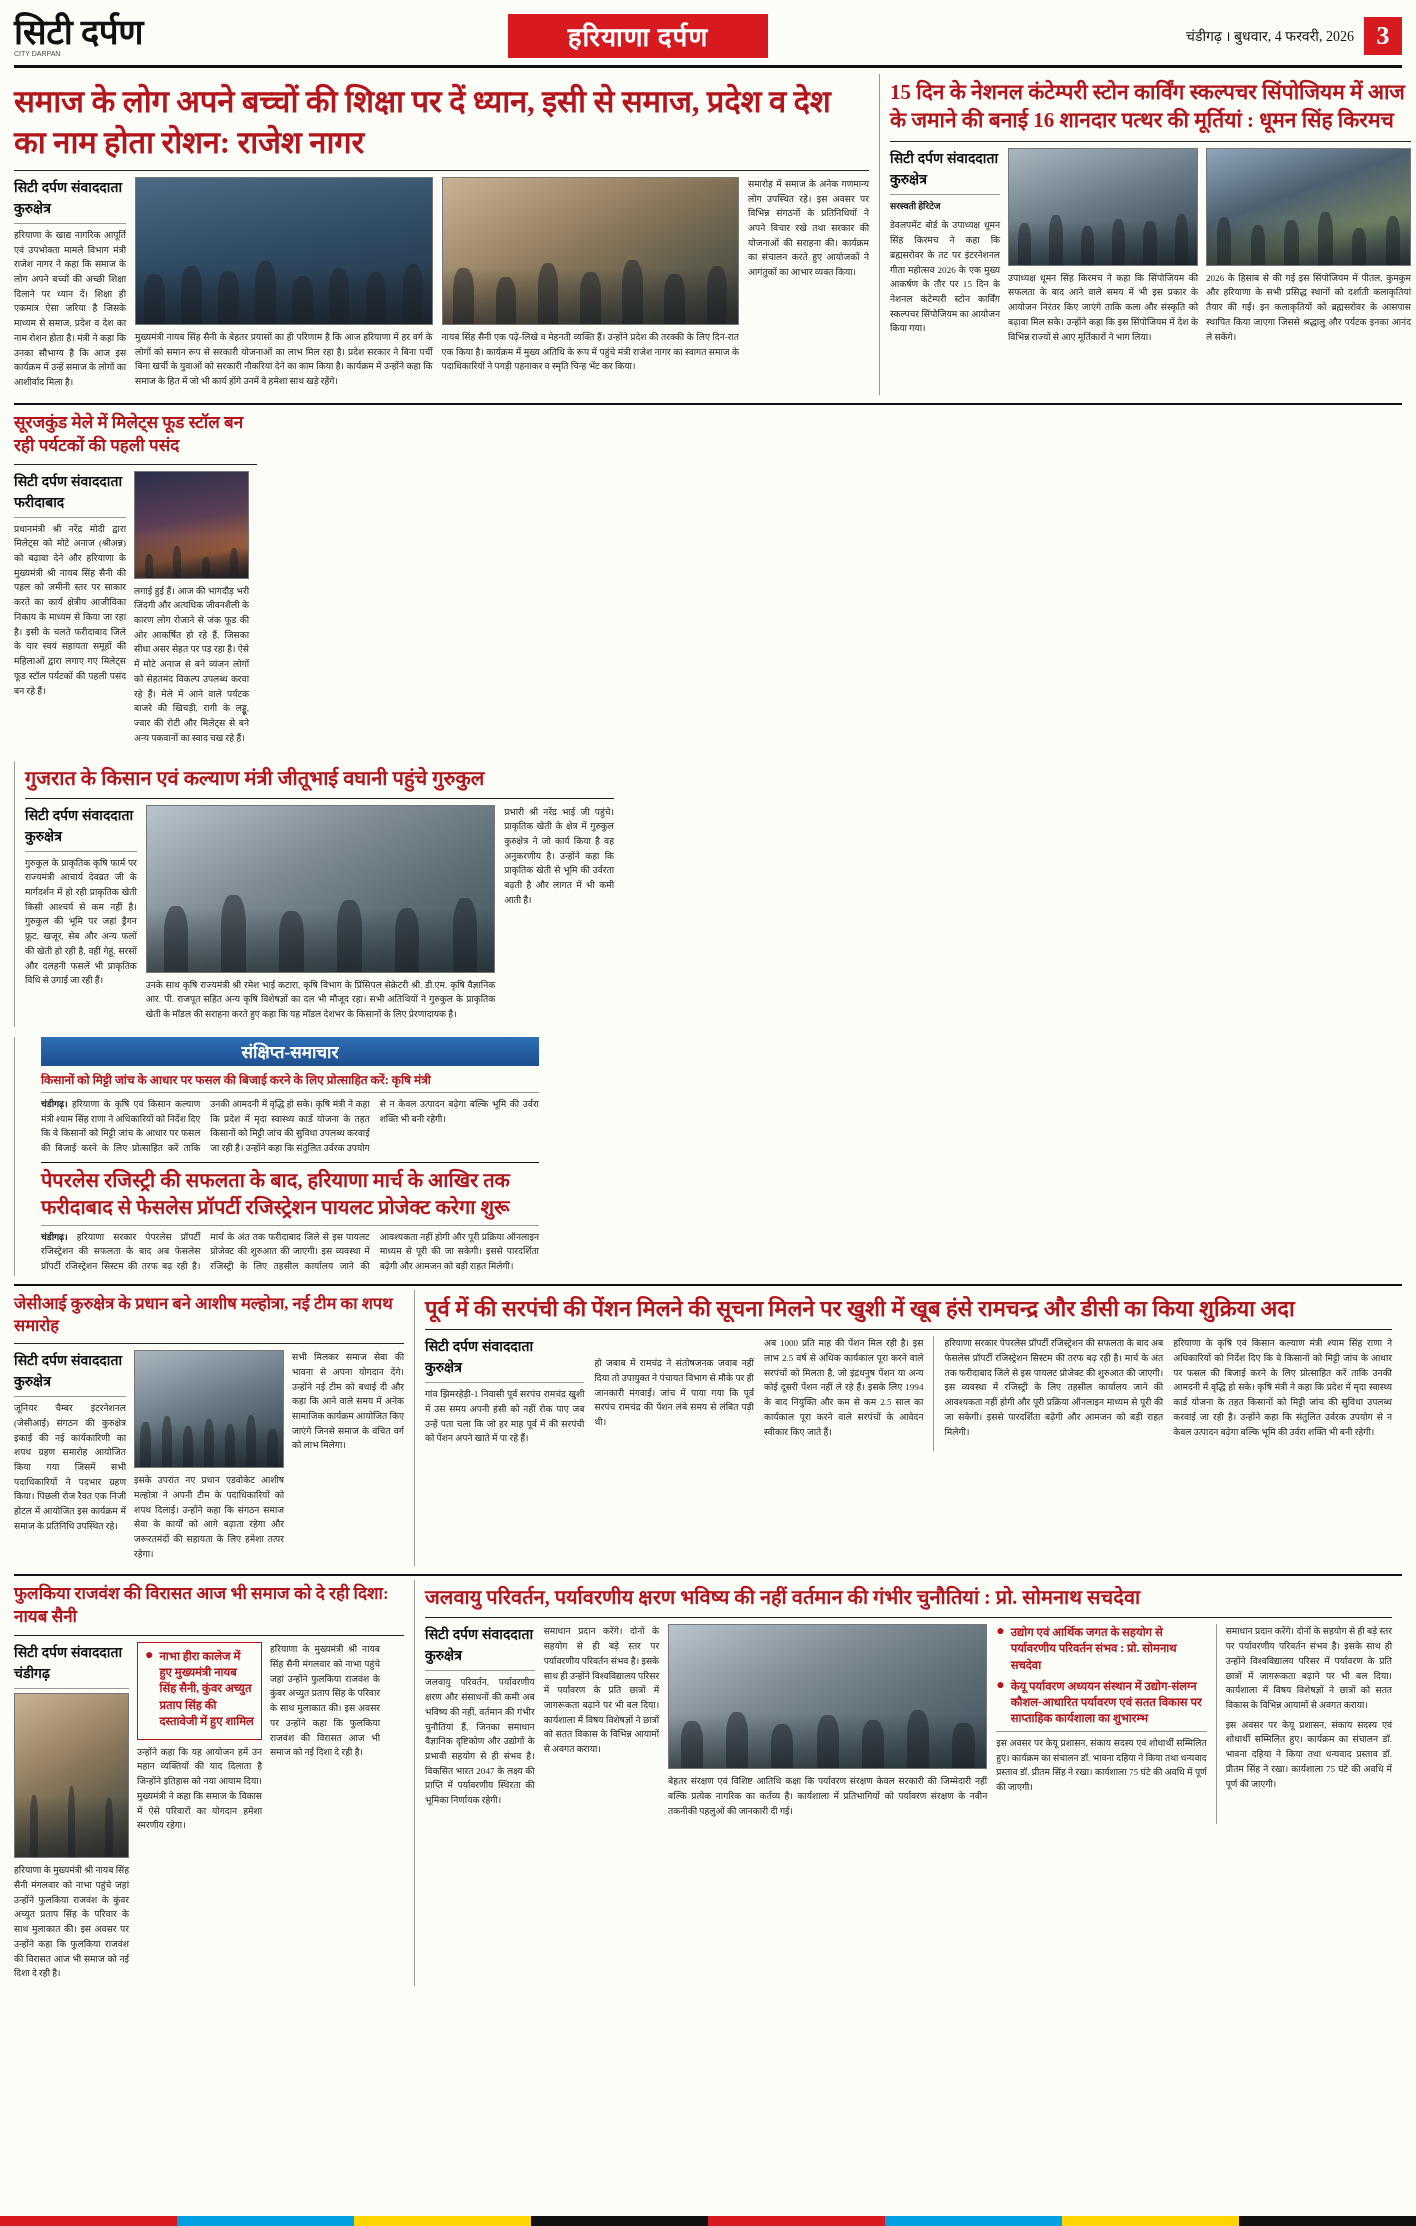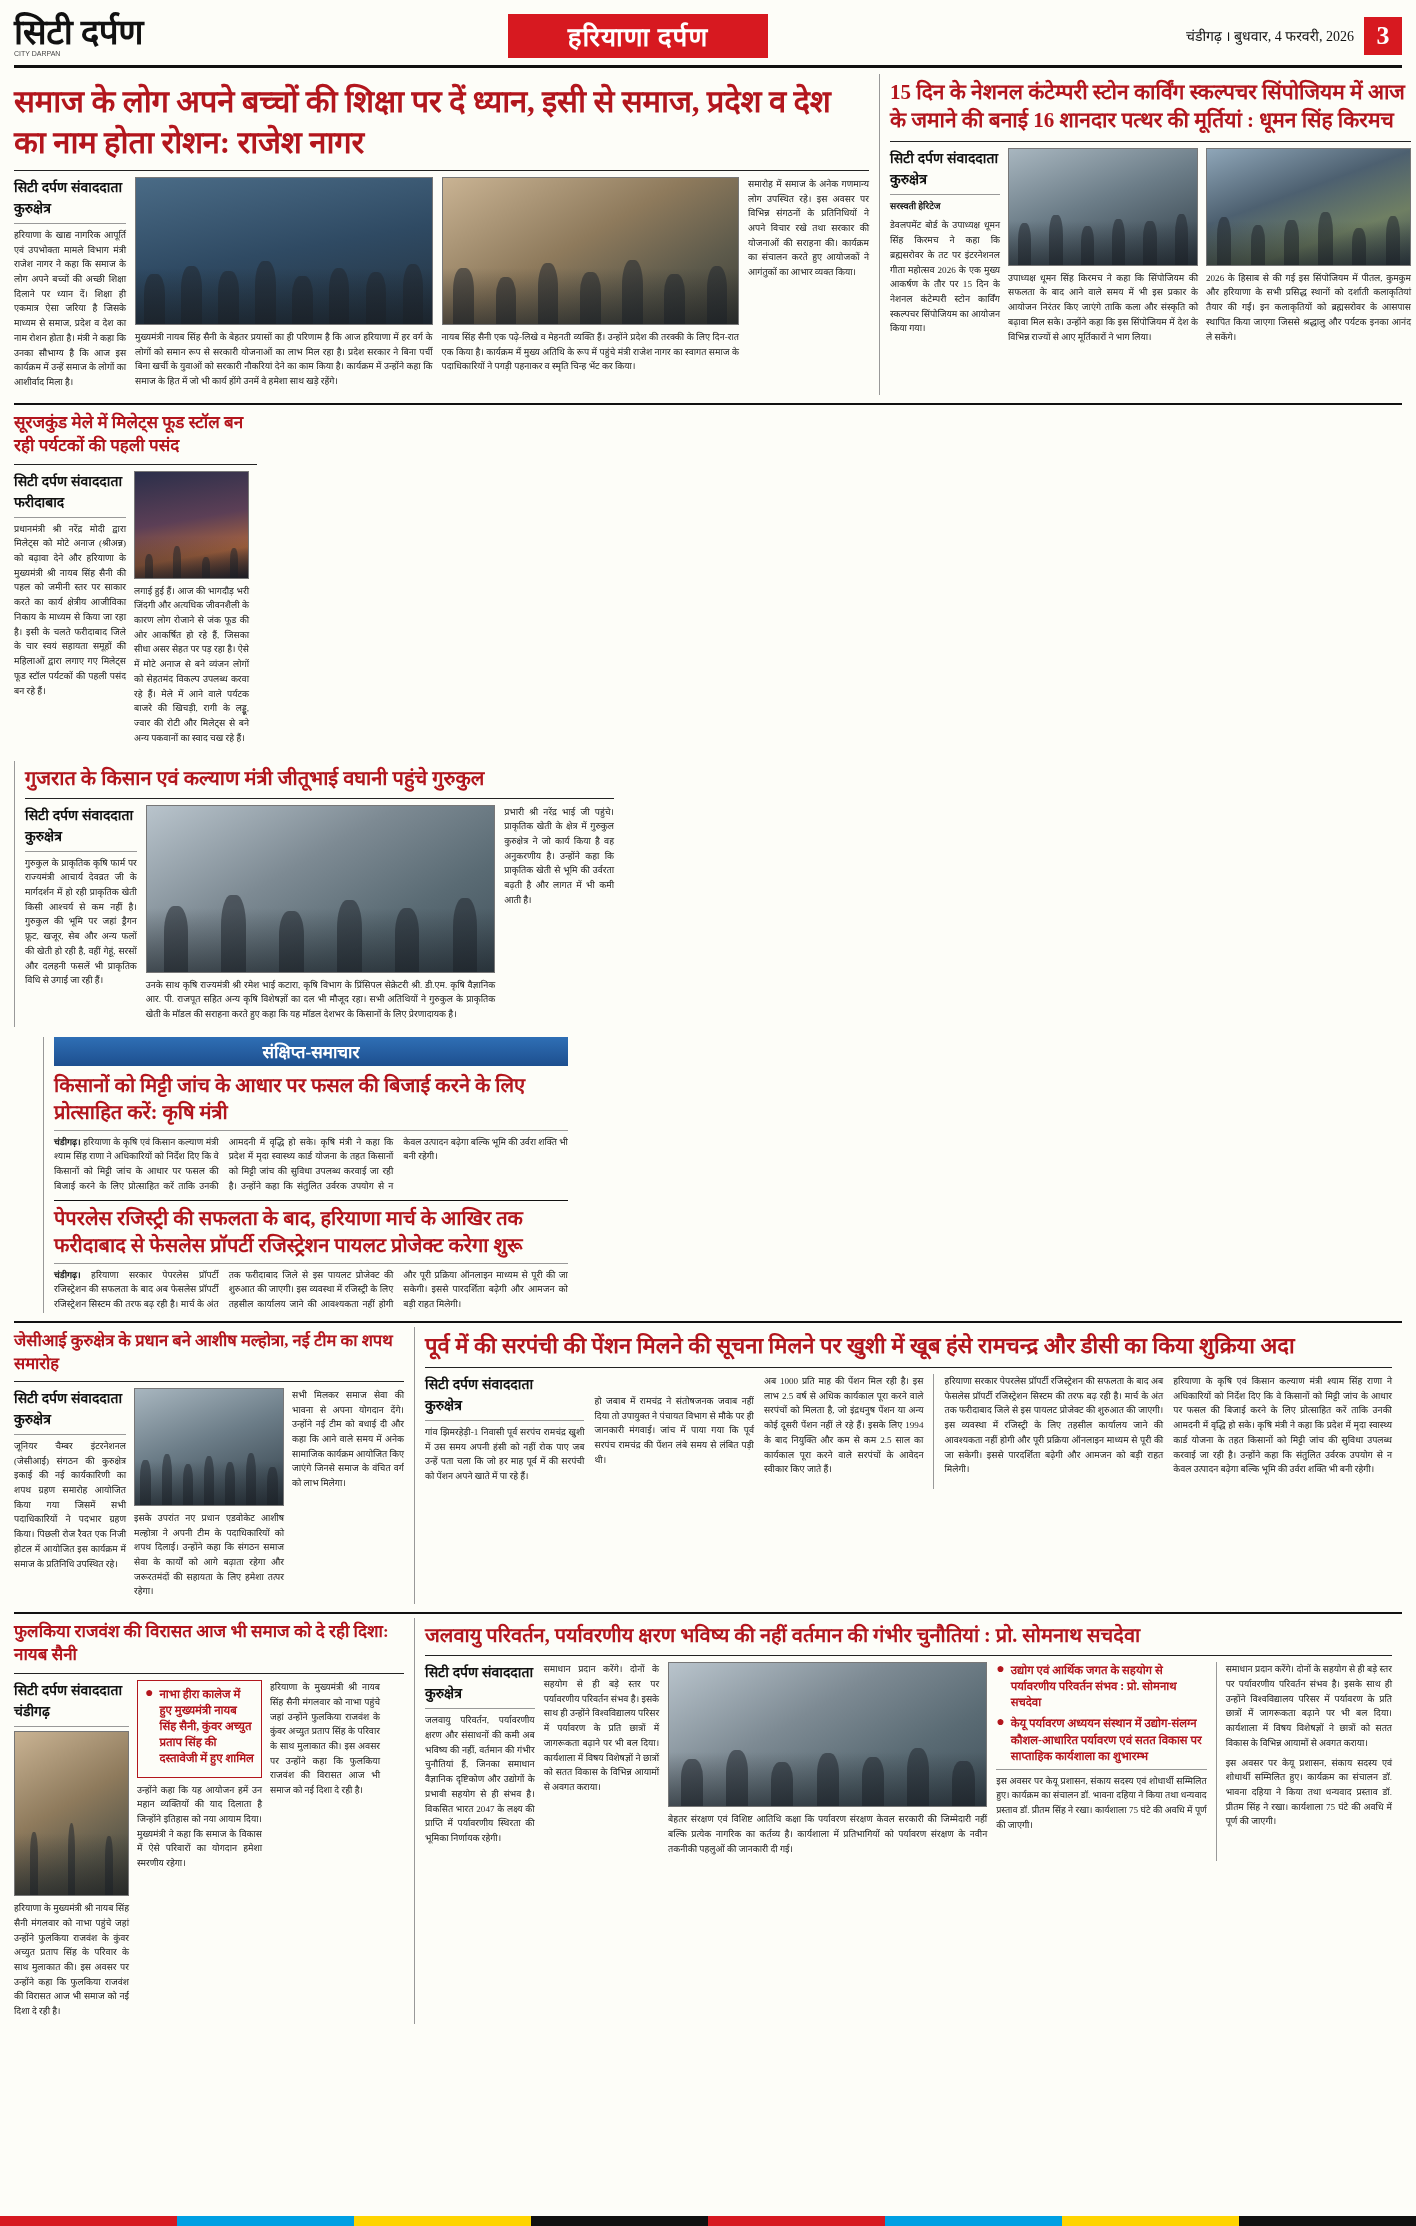--- a/index.html
+++ b/index.html
@@ -289,23 +289,23 @@
           </div>
         </div>
         <div style="width:110px;">
           <div class="body-text">
             <p>प्रभारी श्री नरेंद्र भाई जी पहुंचे। प्राकृतिक खेती के क्षेत्र में गुरुकुल कुरुक्षेत्र ने जो कार्य किया है वह अनुकरणीय है। उन्होंने कहा कि प्राकृतिक खेती से भूमि की उर्वरता बढ़ती है और लागत में भी कमी आती है।</p>
           </div>
         </div>
       </div>
     </div>
 
-    <div class="vrule" style="width:525px; padding-left:10px;margin-left:29px;">
+    <div class="vrule" style="width:525px; padding-left:26px;">
       <div class="sec-head-bar">संक्षिप्त-समाचार</div>
-      <h3 class="headline3" style="margin-top:6px; font-size:20px;">किसानों को मिट्टी जांच के आधार पर फसल की बिजाई करने के लिए प्रोत्साहित करें: कृषि मंत्री</h3>
+      <h3 class="headline3" style="margin-top:6px; font-size:12px;">किसानों को मिट्टी जांच के आधार पर फसल की बिजाई करने के लिए प्रोत्साहित करें: कृषि मंत्री</h3>
       <div class="rule-thin"></div>
       <div class="body-text three-col-text">
         <p><b>चंडीगढ़।</b> <span>हरियाणा के कृषि एवं किसान कल्याण मंत्री श्याम सिंह राणा ने अधिकारियों को निर्देश दिए कि वे किसानों को मिट्टी जांच के आधार पर फसल की बिजाई करने के लिए प्रोत्साहित करें ताकि उनकी आमदनी में वृद्धि हो सके। कृषि मंत्री ने कहा कि प्रदेश में मृदा स्वास्थ्य कार्ड योजना के तहत किसानों को मिट्टी जांच की सुविधा उपलब्ध करवाई जा रही है। उन्होंने कहा कि संतुलित उर्वरक उपयोग से न केवल उत्पादन बढ़ेगा बल्कि भूमि की उर्वरा शक्ति भी बनी रहेगी।</span></p>
       </div>
       <div class="divider-h2"></div>
       <h3 class="headline3" style="font-size:20px;">पेपरलेस रजिस्ट्री की सफलता के बाद, हरियाणा मार्च के आखिर तक फरीदाबाद से फेसलेस प्रॉपर्टी रजिस्ट्रेशन पायलट प्रोजेक्ट करेगा शुरू</h3>
       <div class="rule-thin"></div>
       <div class="body-text three-col-text">
         <p><b>चंडीगढ़।</b> <span>हरियाणा सरकार पेपरलेस प्रॉपर्टी रजिस्ट्रेशन की सफलता के बाद अब फेसलेस प्रॉपर्टी रजिस्ट्रेशन सिस्टम की तरफ बढ़ रही है। मार्च के अंत तक फरीदाबाद जिले से इस पायलट प्रोजेक्ट की शुरुआत की जाएगी। इस व्यवस्था में रजिस्ट्री के लिए तहसील कार्यालय जाने की आवश्यकता नहीं होगी और पूरी प्रक्रिया ऑनलाइन माध्यम से पूरी की जा सकेगी। इससे पारदर्शिता बढ़ेगी और आमजन को बड़ी राहत मिलेगी।</span></p>
       </div>

